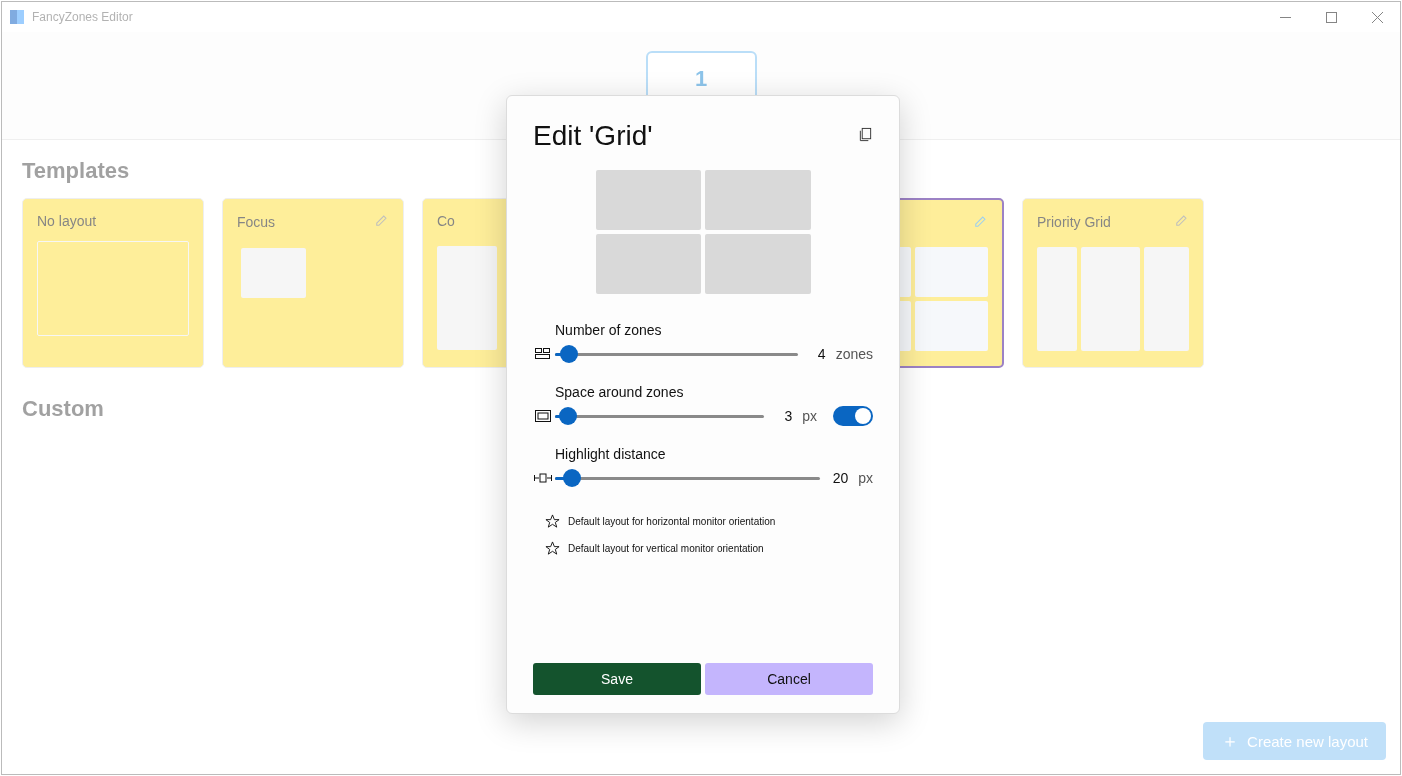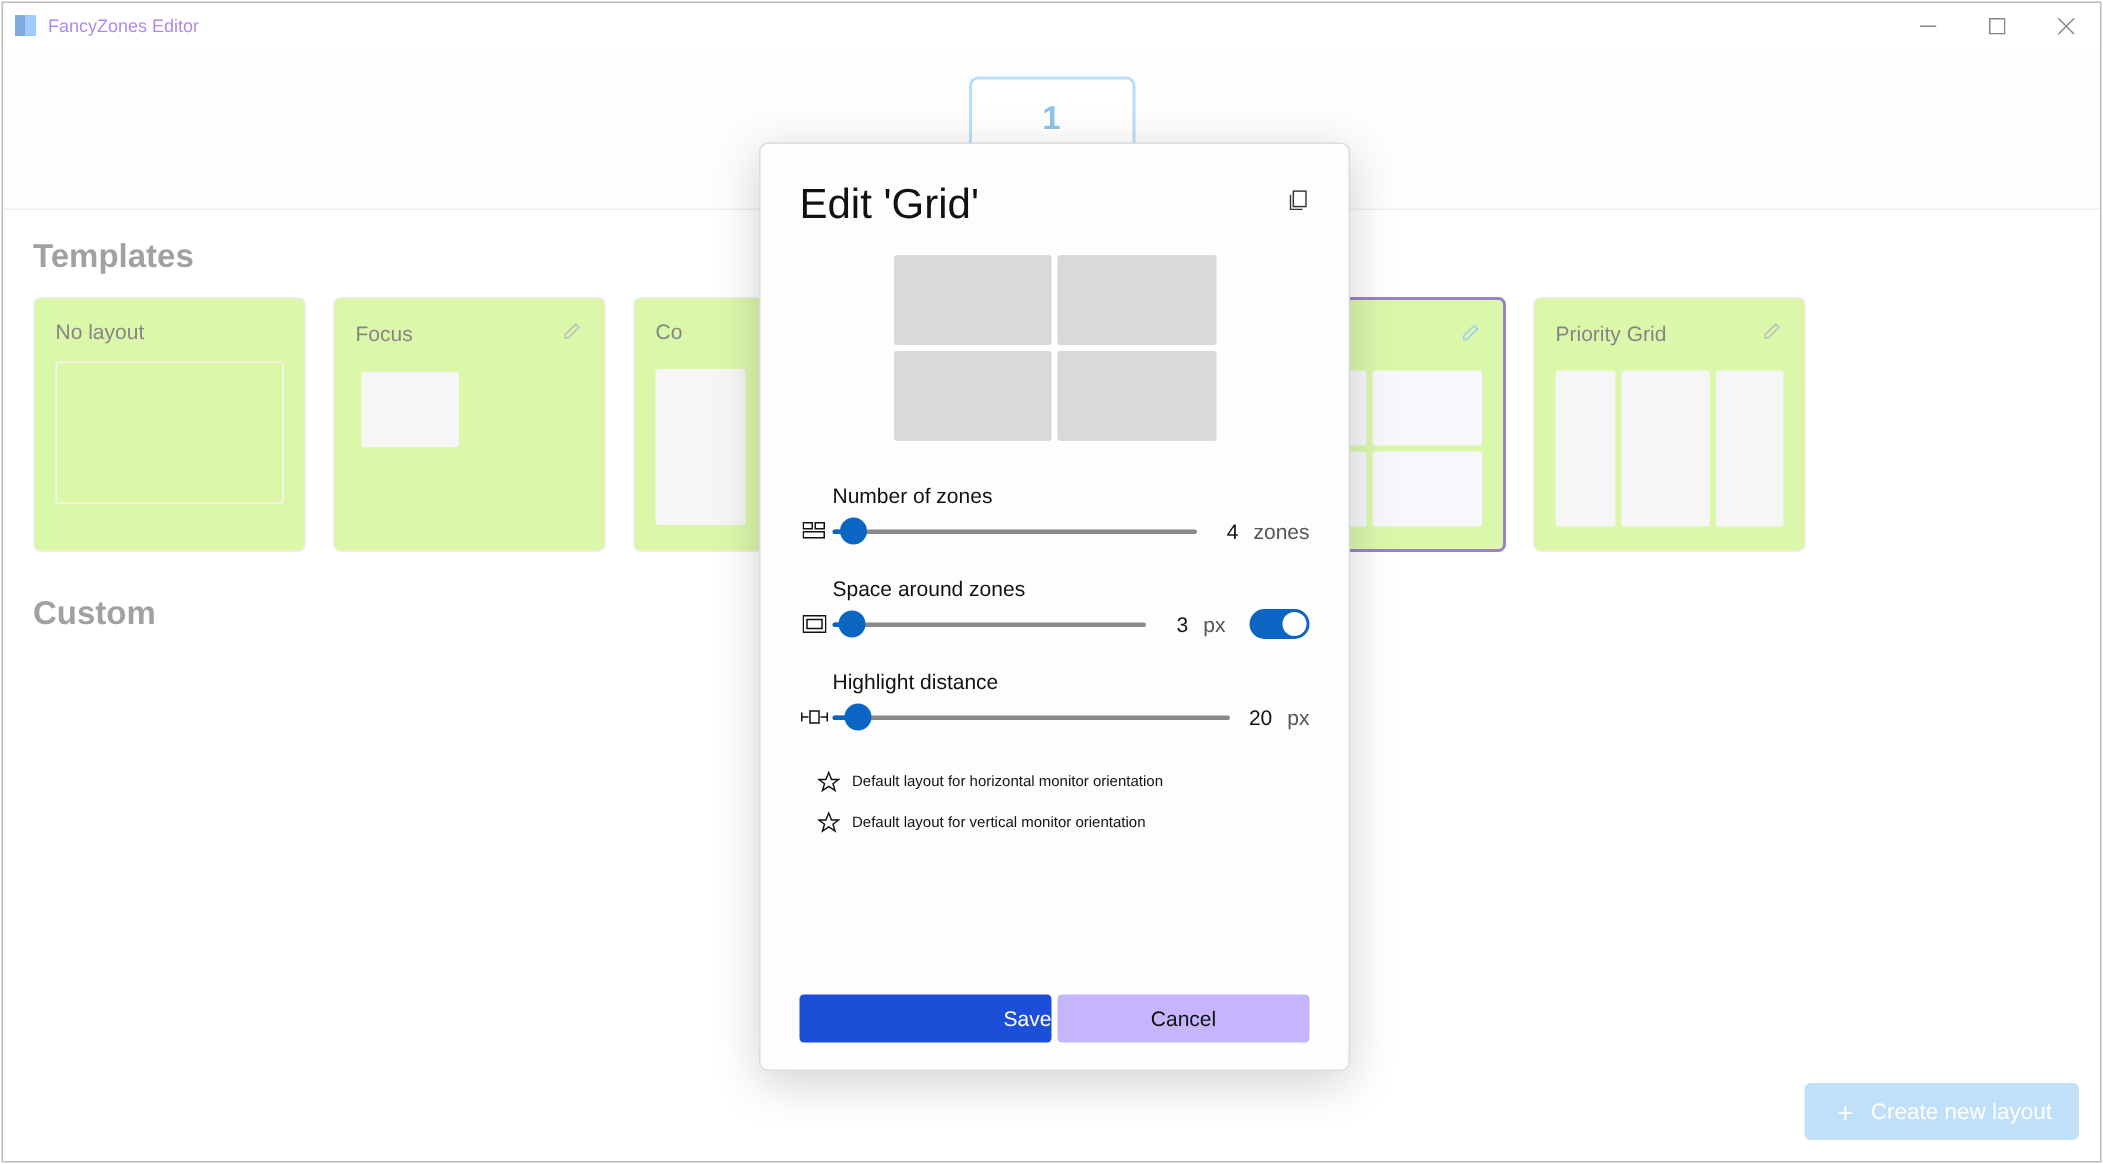--- a/index.html
+++ b/index.html
@@ -1,33 +1,33 @@
 <!DOCTYPE html>
 <html><head>
 <meta charset="utf-8">
 <style>
   * { box-sizing: border-box; margin: 0; padding: 0; font-family: "Segoe UI", Arial, sans-serif; }
   html, body { width: 1402px; height: 776px; overflow: hidden; background: #fff; }
   .window { border: 1px solid #bbb; width: 1400px; height: 774px; position: relative; margin: 1px; background: #fff; }
   
-  .titlebar { height: 30px; display: flex; align-items: center; padding-left: 8px; font-size: 12px; color: #6d28d9; }
+  .titlebar { height: 30px; display: flex; align-items: center; padding-left: 8px; font-size: 12px; color: #737373; }
   .titlebar .app-icon { width: 14px; height: 14px; background: linear-gradient(90deg,#1967c7 50%,#4ea6ff 50%); margin-right: 8px; }
   .titlebar .spacer { flex: 1; }
   .win-btn { width: 46px; height: 30px; display: flex; align-items: center; justify-content: center; cursor: pointer; }
   .win-btn svg { stroke:#222; }
   
   .monitor-strip { height: 108px; border-bottom: 1px solid #e2e2e2; background: #fcfcfc; display: flex; align-items: center; justify-content: center; position: relative; }
   .monitor-card { width: 111px; height: 70px; border: 2px solid #82c3f3; border-radius: 6px; background: #fff; display: flex; flex-direction: column; align-items: center; justify-content: center; }
   .monitor-card .mnum { color:#3094d9; font-size:22px; font-weight:600; }
   .monitor-card .mres { color:#3094d9; font-size:11px; margin-top:2px; }
   
   .content { padding: 18px 20px 0 20px; }
   .section-title { font-size: 22px; color: #555; font-weight: 600; margin-bottom: 14px; }
   .templates-row { display: flex; gap: 18px; margin-bottom: 28px; }
-  .card { width: 182px; height: 170px; border: 1px solid #e1e1e1; border-radius: 5px; background: #bef264; padding: 14px 14px 12px 14px; display: flex; flex-direction: column; }
+  .card { width: 182px; height: 170px; border: 1px solid #e1e1e1; border-radius: 5px; background: #fde047; padding: 14px 14px 12px 14px; display: flex; flex-direction: column; }
   .card.selected { border: 2px solid #4c1d95; font-style: italic; }
   .card-header { display: flex; align-items: center; justify-content: space-between; font-size: 14px; color: #222; margin-bottom: 12px; }
   .card-header.selected-text { color: #1182d6; }
   .edit-pencil { cursor: pointer; }
   .preview { flex: 1; display: flex; align-items: center; justify-content: center; }
   .prev-grid2x2 { width: 180px; height: 104px; display: grid; grid-template-columns: 1fr 1fr; grid-template-rows: 1fr 1fr; gap: 4px; }
   .prev-grid2x2.selected div { background:#eef3f8; }
   .prev-grid2x2 div { background:#eee; border-radius:2px; }
   .prev-priority { width: 180px; height: 104px; display: flex; gap: 4px; }
   .prev-priority div { background:#eee; border-radius:2px; }
@@ -53,21 +53,21 @@
   .track-full { position:absolute; left:0; right:0; height:3px; background:#8a8a8a; border-radius:2px; }
   .track-fill { position:absolute; left:0; height:3px; background:#0a66c2; border-radius:2px; }
   .thumb { position:absolute; width:18px; height:18px; background:#0a66c2; border-radius:50%; top:1px;  }
   .slider-val { width: 18px; text-align:right; font-size:14px; color:#111; }
   .slider-unit { font-size:14px; color:#555; }
   .toggle { width:40px; height:20px; background:#0a66c2; border-radius:10px; position:relative; margin-left:6px; cursor:pointer; }
   .toggle .knob { position:absolute; right:2px; top:2px; width:16px; height:16px; background:#fff; border-radius:50%; }
   .option-row { display:flex; align-items:center; gap: 8px; font-size:10px; color:#111; margin: 6px 0 6px 12px; cursor:pointer; }
   .dialog-actions { margin-top:auto; display:flex; gap: 4px; padding-top: 20px; }
   .btn { flex:1; height: 32px; border:none; border-radius:3px; font-size:14px; cursor:pointer; }
-  .btn-primary { background:#1d4ed8; color:#fff;text-align:right; }
+  .btn-primary { background:#14532d; color:#fff; }
   .btn-secondary { background:#c4b5fd; color:#111; }
   
   .create-btn { position:absolute; right: 14px; bottom: 14px; height: 38px; padding: 0 18px; background:#8cc6f5; color:#fff; border:none; border-radius:4px; font-size:15px; display:flex; align-items:center; gap:8px; cursor:pointer; }
   .create-btn .plus { font-size:18px; line-height:0; }
 </style>
 </head>
 <body>
 
 <div class="window">
 

